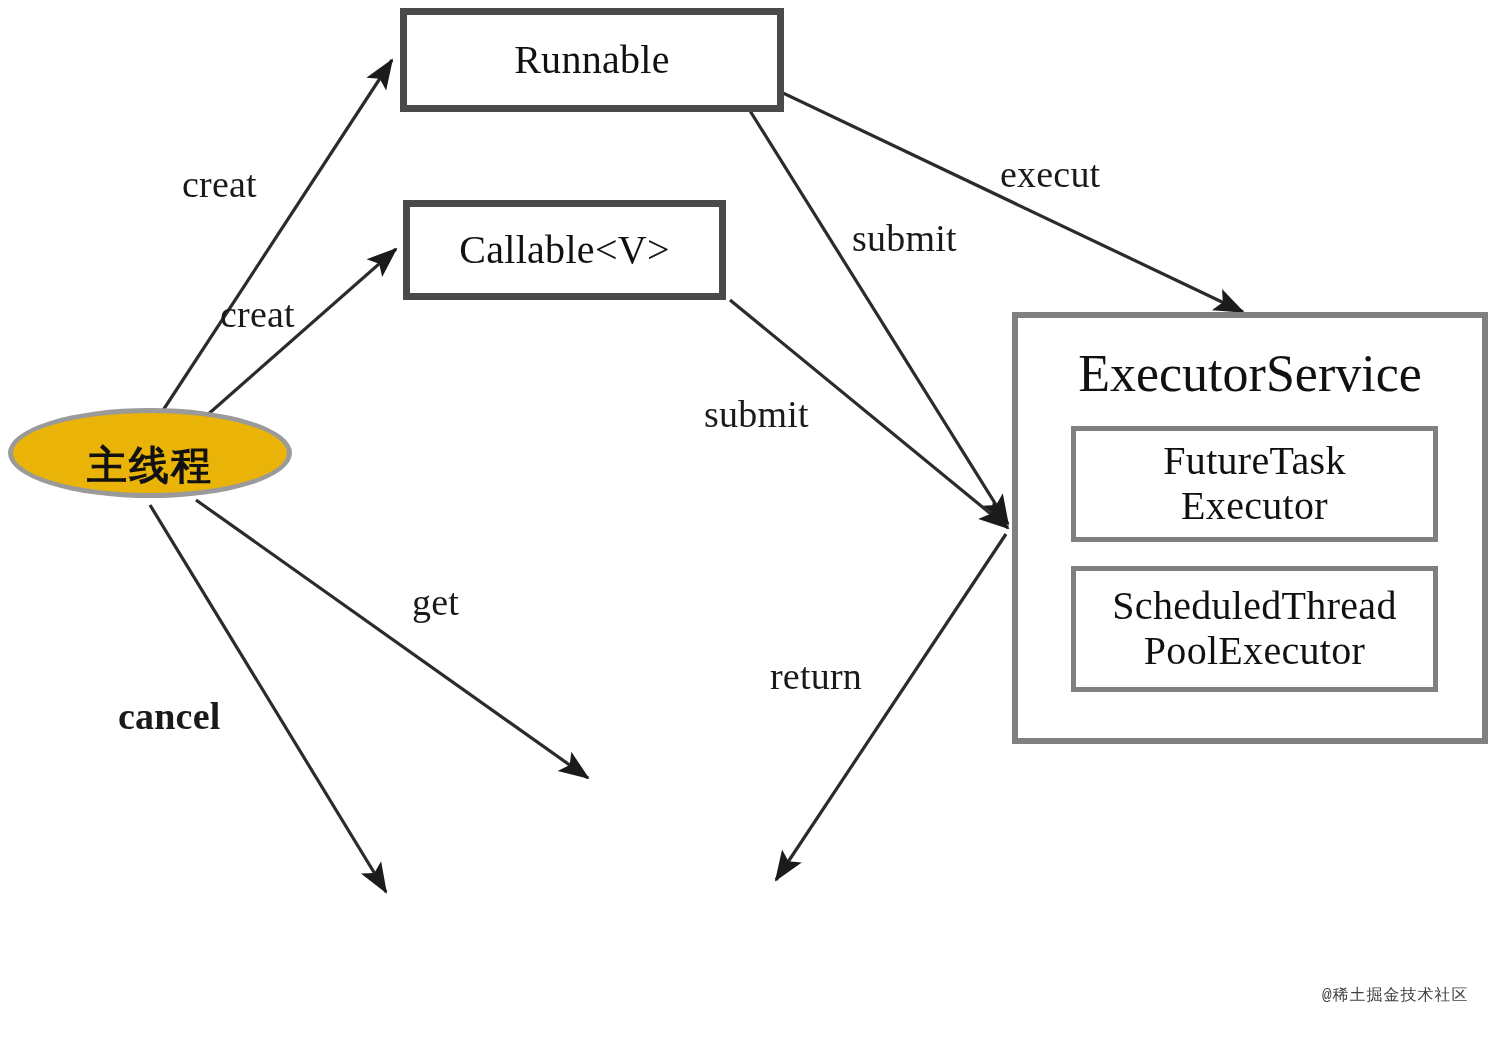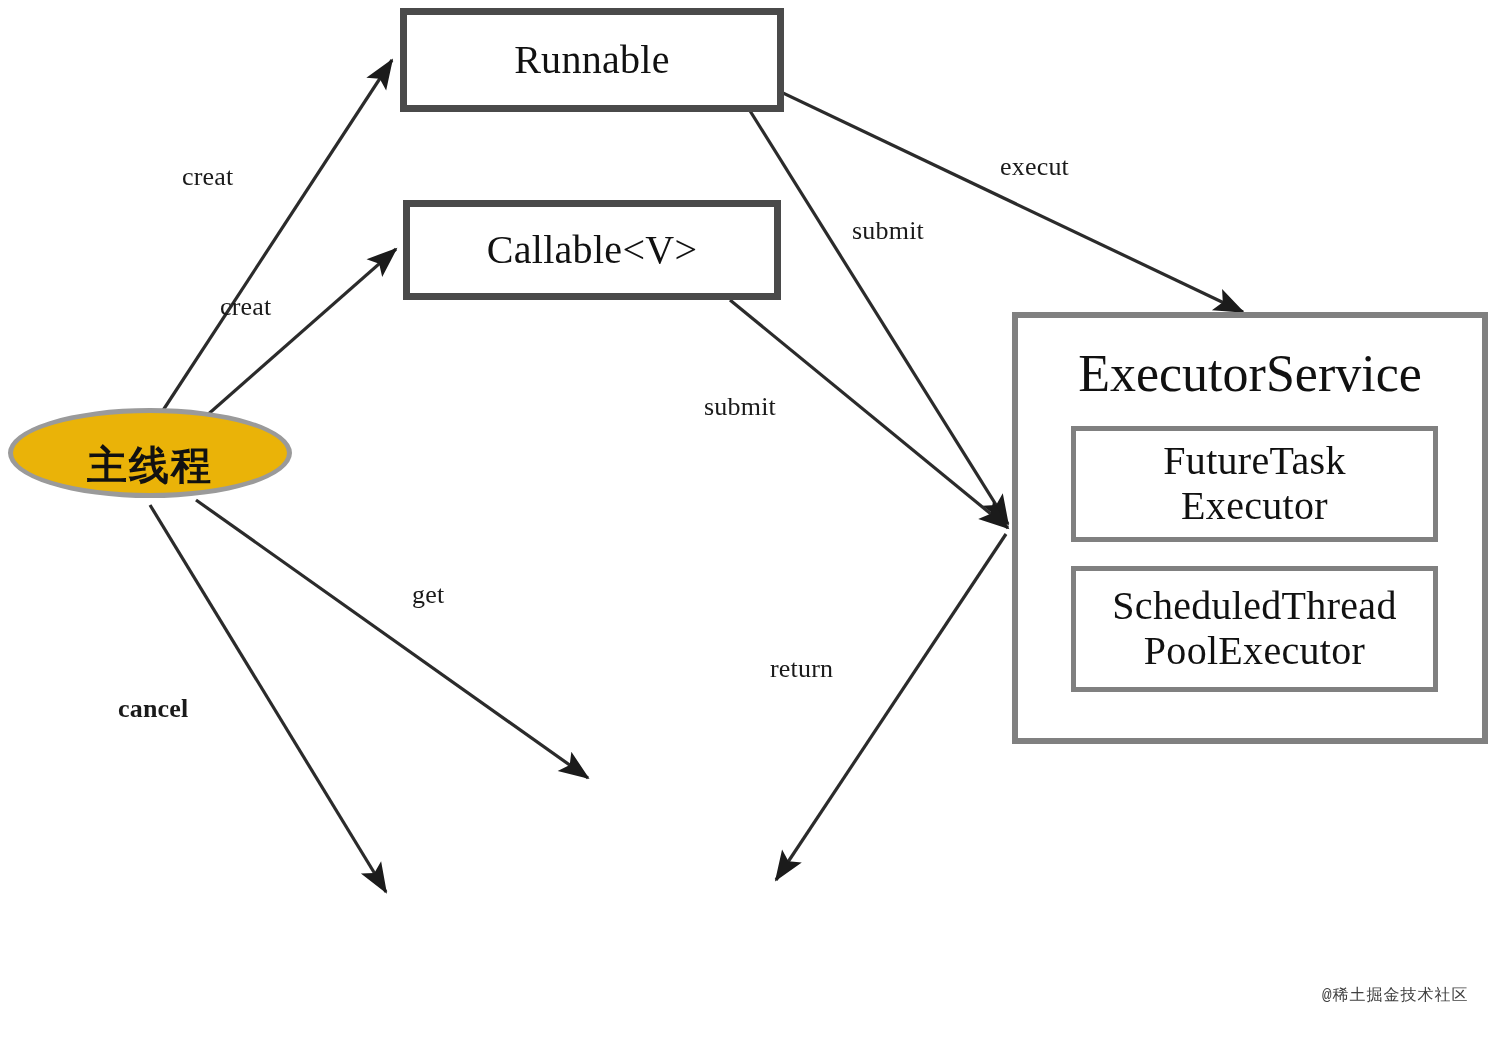--- a/index.html
+++ b/index.html
@@ -70,21 +70,21 @@
     position: absolute;
     left: 0;
     right: 0;
     text-align: center;
     font-size: 52px;
     color: #111111;
   }
   
   .edge-label {
     position: absolute;
-    font-size: 26px;
+    font-size: 38px;
     color: #1a1a1a;
     white-space: nowrap;
     letter-spacing: 0.2px;
   }
   
   .watermark {
     position: absolute;
     font-family: Liberation Mono, monospace;
     font-size: 16px;
     color: #404040;
@@ -122,21 +122,21 @@
   </svg>
 
   <div class="ellipse-node" style="left:8px; top:408px; width:284px; height:90px;">
     <span class="ellipse-label">主线程</span>
   </div>
 
   <div class="node dark" style="left:400px; top:8px; width:384px; height:104px;">
     <span class="node-label">Runnable</span>
   </div>
 
-  <div class="node dark" style="left:403px; top:200px; width:378px; height:100px;">
+  <div class="node dark" style="left:403px; top:200px; width:323px; height:100px;">
     <span class="node-label">Callable&lt;V&gt;</span>
   </div>
 
   <div class="node gray" style="left:1012px; top:312px; width:476px; height:432px; display:block;">
     <div class="container-title" style="top:26px;">ExecutorService</div>
 
     <div class="node gray" style="left:53px; top:108px; width:367px; height:116px; border-width:5px;">
       <span class="node-label">FutureTask
 Executor</span>
     </div>

